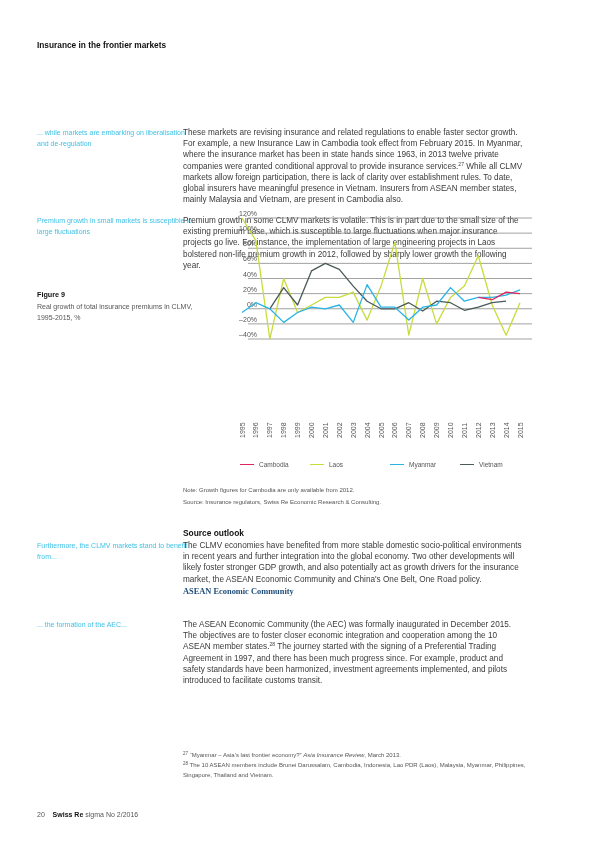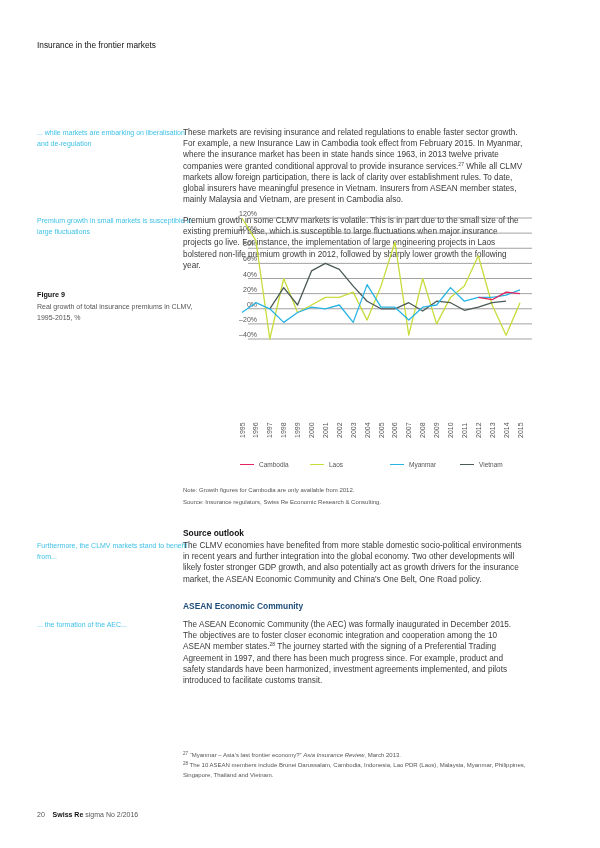--- a/index.html
+++ b/index.html
@@ -1,19 +1,19 @@
 <!DOCTYPE html>
 <html><head>
 <meta charset="utf-8">
 <style>
   html, body { margin: 0; padding: 0; background: #ffffff; }
   body { width: 600px; height: 848px; position: relative; overflow: hidden;
          font-family: "Liberation Sans", sans-serif; color: #333; }
   .abs { position: absolute; }
-  .running-head { left: 37px; top: 40px; font-size: 8.3px; font-weight: normal; color: #111; }
+  .running-head { left: 37px; top: 40px; font-size: 8.3px; font-weight: bold; color: #111; }
   .margin-note { left: 37px; width: 160px; font-size: 7px; line-height: 10.6px; color: #3fc1e6; }
   .body-text { left: 183px; width: 340px; font-size: 8.2px; line-height: 11.2px; color: #3a3a3a; }
   .body-text sup { font-size: 5px; vertical-align: 3px; line-height: 0; }
   .fig-label { left: 37px; top: 290px; font-size: 7.2px; font-weight: bold; color: #111; }
   .fig-caption { left: 37px; top: 301px; width: 160px; font-size: 7px; line-height: 11px; color: #555; }
   .chart-wrap { left: 232px; top: 208px; width: 300px; height: 270px; }
   .note-text { left: 183px; font-size: 6px; color: #555; }
   .section-head { left: 183px; font-size: 8.4px; font-weight: bold; color: #111; }
   .section-head.blue { color: #1f4d7a; }
   .footnotes { left: 183px; top: 750px; width: 370px; font-size: 6px; line-height: 10px; color: #555; }
@@ -103,21 +103,21 @@
     </div>
 </div>
 
 <div class="abs note-text" style="top:487px;">Note: Growth figures for Cambodia are only available from 2012.</div>
 <div class="abs note-text" style="top:499px;">Source: Insurance regulators, Swiss Re Economic Research &amp; Consulting.</div>
 
 <div class="abs section-head" style="top:528px;">Source outlook</div>
 <div class="abs margin-note" style="top:541px;">Furthermore, the CLMV markets stand to benefit from...</div>
 <div class="abs body-text" style="top:540px;">The CLMV economies have benefited from more stable domestic socio-political environments in recent years and further integration into the global economy. Two other developments will likely foster stronger GDP growth, and also potentially act as growth drivers for the insurance market, the ASEAN Economic Community and China's One Belt, One Road policy.</div>
 
-<div class="abs section-head blue" style="top:601px;">ASEAN Economic Community</div>
+<div class="abs section-head blue" style="top:587px;font-family:Liberation Serif, serif;">ASEAN Economic Community</div>
 <div class="abs margin-note" style="top:620px;">... the formation of the AEC...</div>
 <div class="abs body-text" style="top:619px;"><span>The ASEAN Economic Community (the AEC) was formally inaugurated in December 2015. The objectives are to foster closer economic integration and cooperation among the 10 ASEAN member states.</span><sup>28</sup><span> The journey started with the signing of a Preferential Trading Agreement in 1997, and there has been much progress since. For example, product and safety standards have been harmonized, investment agreements implemented, and pilots introduced to facilitate customs transit.</span></div>
 
 <div class="abs footnotes">
   <div><sup>27</sup> <span>“Myanmar – Asia’s last frontier economy?” </span><i>Asia Insurance Review</i><span>, March 2013.</span></div>
   <div style="padding-left:0; text-indent:0;"><sup>28</sup> <span>The 10 ASEAN members include Brunei Darussalam, Cambodia, Indonesia, Lao PDR (Laos), Malaysia, Myanmar, Philippines, Singapore, Thailand and Vietnam.</span></div>
 </div>
 
 <div class="abs footer">
   <span>20</span>&nbsp;&nbsp;&nbsp;

